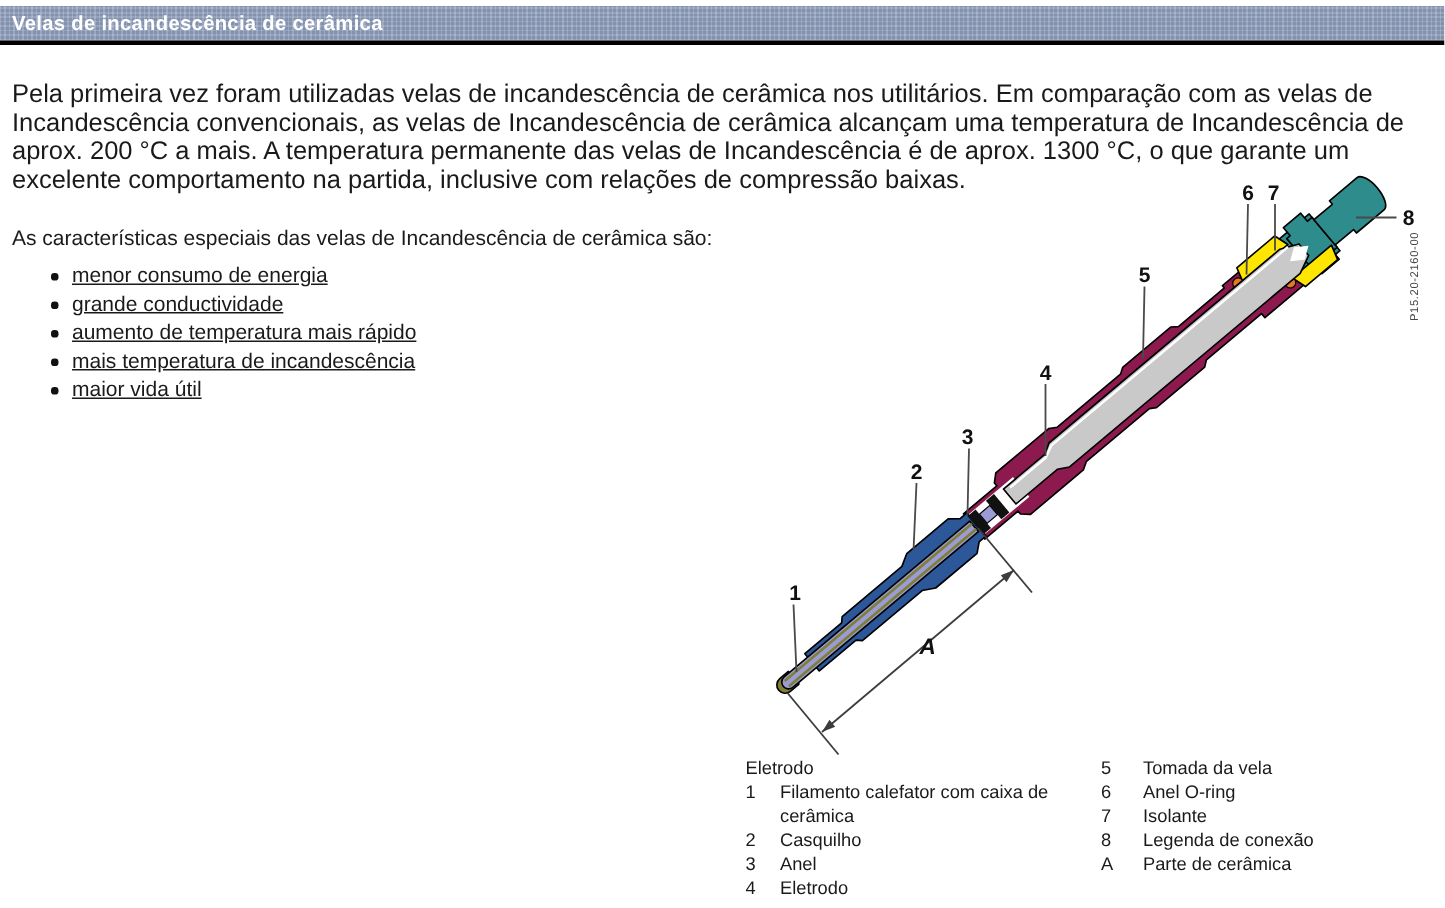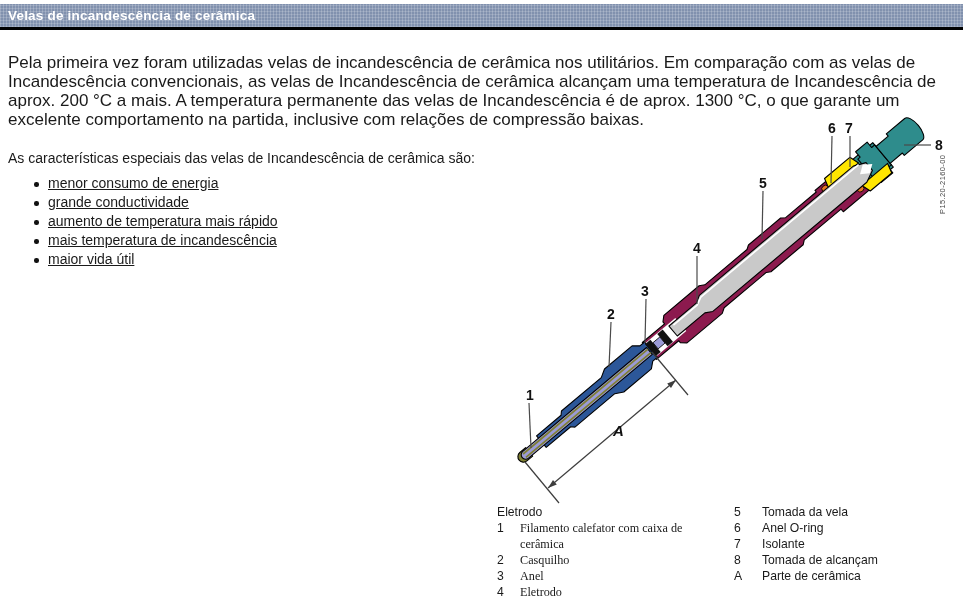--- a/index.html
+++ b/index.html
@@ -40,21 +40,21 @@
   .diagram text{font-family:"Liberation Sans",sans-serif;font-weight:bold;font-size:14px;fill:#111;}
   .diagram text.dim-label{font-size:15px;font-style:italic;}
   .diagram text.code-text{font-weight:normal;font-size:7.5px;fill:#454545;letter-spacing:.4px;}
   
   .legend{position:absolute;left:497px;top:504px;font-size:12.2px;line-height:16px;}
   .legend .col1{position:absolute;left:0;top:0;width:236px;}
   .legend .col2{position:absolute;left:237px;top:0;width:226px;}
   .lrow{display:flex;}
   .col1 .lrow .k{flex:0 0 23px;}
   .col2 .lrow .k{flex:0 0 28px;}
-  .col1 .lrow .v{width:192px;font-family:Liberation Serif, serif;}
+  .col1 .lrow .v{width:192px;}
 </style>
 </head>
 <body>
 
 <div class="titlebar">
   <span class="title">Velas de incandescência de cerâmica</span>
 </div>
 <div class="black-rule"></div>
 
 <div class="intro">Pela primeira vez foram utilizadas velas de incandescência de cerâmica nos utilitários. Em comparação com as velas de Incandescência convencionais, as velas de Incandescência de cerâmica alcançam uma temperatura de Incandescência de aprox. 200 °C a mais. A temperatura permanente das velas de Incandescência é de aprox. 1300 °C, o que garante um excelente comportamento na partida, inclusive com relações de compressão baixas.</div>
@@ -178,20 +178,20 @@
     <div class="lrow">
       <span class="k">6</span>
       <span class="v">Anel O-ring</span>
     </div>
     <div class="lrow">
       <span class="k">7</span>
       <span class="v">Isolante</span>
     </div>
     <div class="lrow">
       <span class="k">8</span>
-      <span class="v">Tomada de alcançam</span>
+      <span class="v">Legenda de conexão</span>
     </div>
     <div class="lrow">
       <span class="k">A</span>
       <span class="v">Parte de cerâmica</span>
     </div>
   </div>
 </div>
 
 </body></html>

